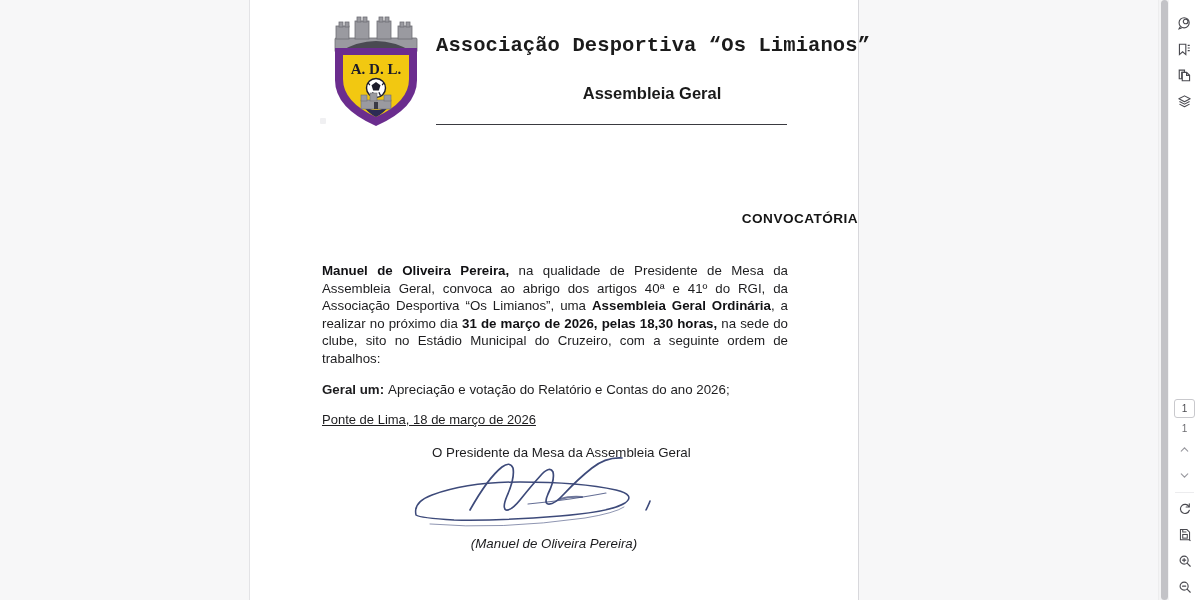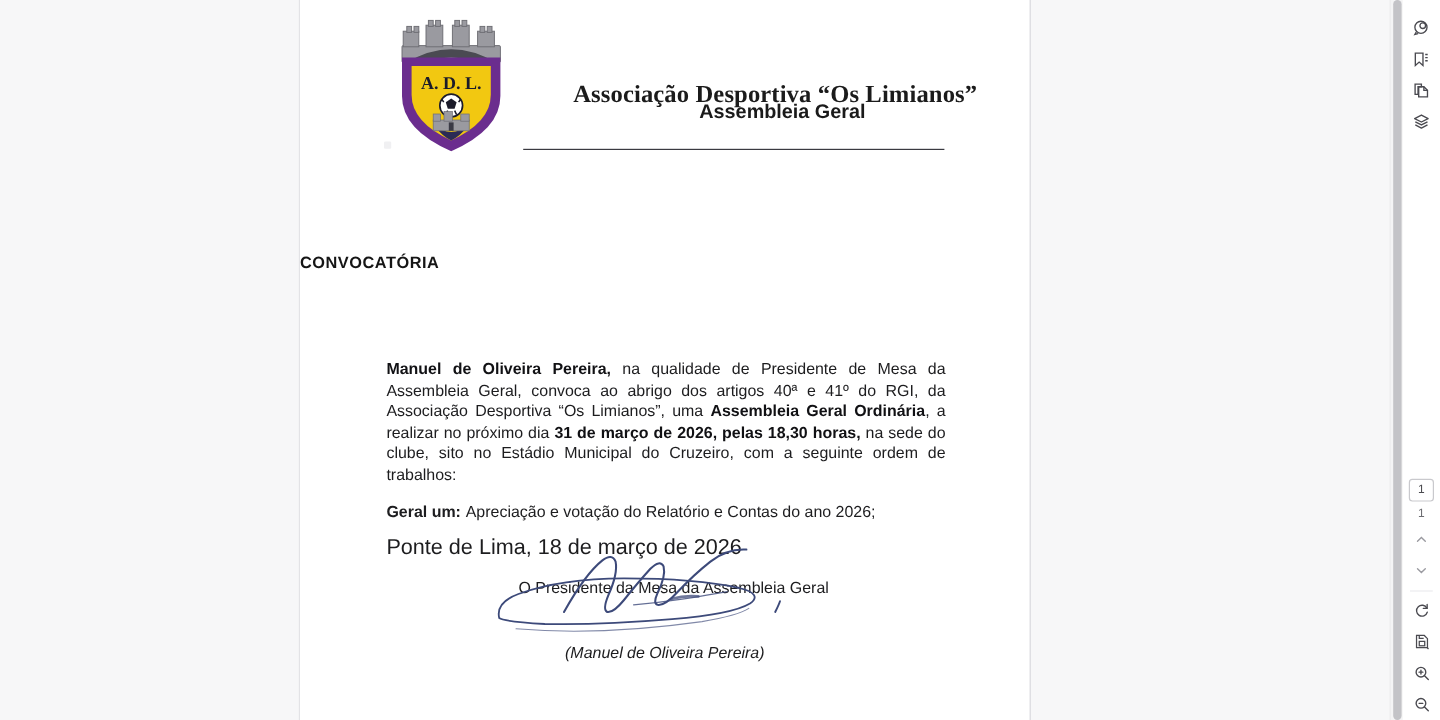--- a/index.html
+++ b/index.html
@@ -52,27 +52,26 @@
     width: 110px;
     height: 115px;
   }
 
   .org-title {
     position: absolute;
     left: 186px;
     top: 28px;
     width: 420px;
     text-align: center;
-    font-family: Liberation Serif, serif;
+    font-family: Liberation Mono, monospace;
     font-weight: bold;
     font-size: 20.5px;
     color: #1b1b1b;
     letter-spacing: 0.1px;
     white-space: nowrap;
-    margin-top: 34px;
   }
 
   .org-sub {
     position: absolute;
     left: 192px;
     top: 78px;
     width: 420px;
     text-align: center;
     font-family: "Liberation Sans", sans-serif;
     font-weight: bold;
@@ -98,36 +97,35 @@
     background: #f0f0f2;
     border-radius: 1px;
   }
 
   
   .doc-heading {
     position: absolute;
     left: 0;
     top: 211px;
     width: 100%;
-    text-align: left;
+    text-align: right;
     font-size: 13.6px;
     font-weight: bold;
     letter-spacing: 0.45px;
     color: #151515;
   }
 
   .body-block {
     position: absolute;
     left: 72px;
     top: 262px;
     width: 466px;
     font-size: 13.3px;
     line-height: 17.6px;
     color: #1d1d1f;
-    margin-top: 37px;
   }
 
   .para-justified {
     text-align: justify;
     text-justify: inter-word;
     margin: 0;
   }
 
   .para-justified b { font-weight: bold; color: #111114; }
 
@@ -137,22 +135,23 @@
     font-size: 13.3px;
     line-height: 17.6px;
     color: #1d1d1f;
   }
   .item-line b { font-weight: bold; }
   .item-gap { display: inline-block; width: 4px; }
 
   .place-line {
     margin: 0;
     padding-top: 13px;
-    font-size: 18px;
+    font-size: 13px;
     color: #1d1d1f;
+    text-decoration: underline;
   }
 
   .signature-title {
     margin: 0;
     padding-top: 15px;
     padding-left: 110px;
     font-size: 13.3px;
     color: #1d1d1f;
   }
 

